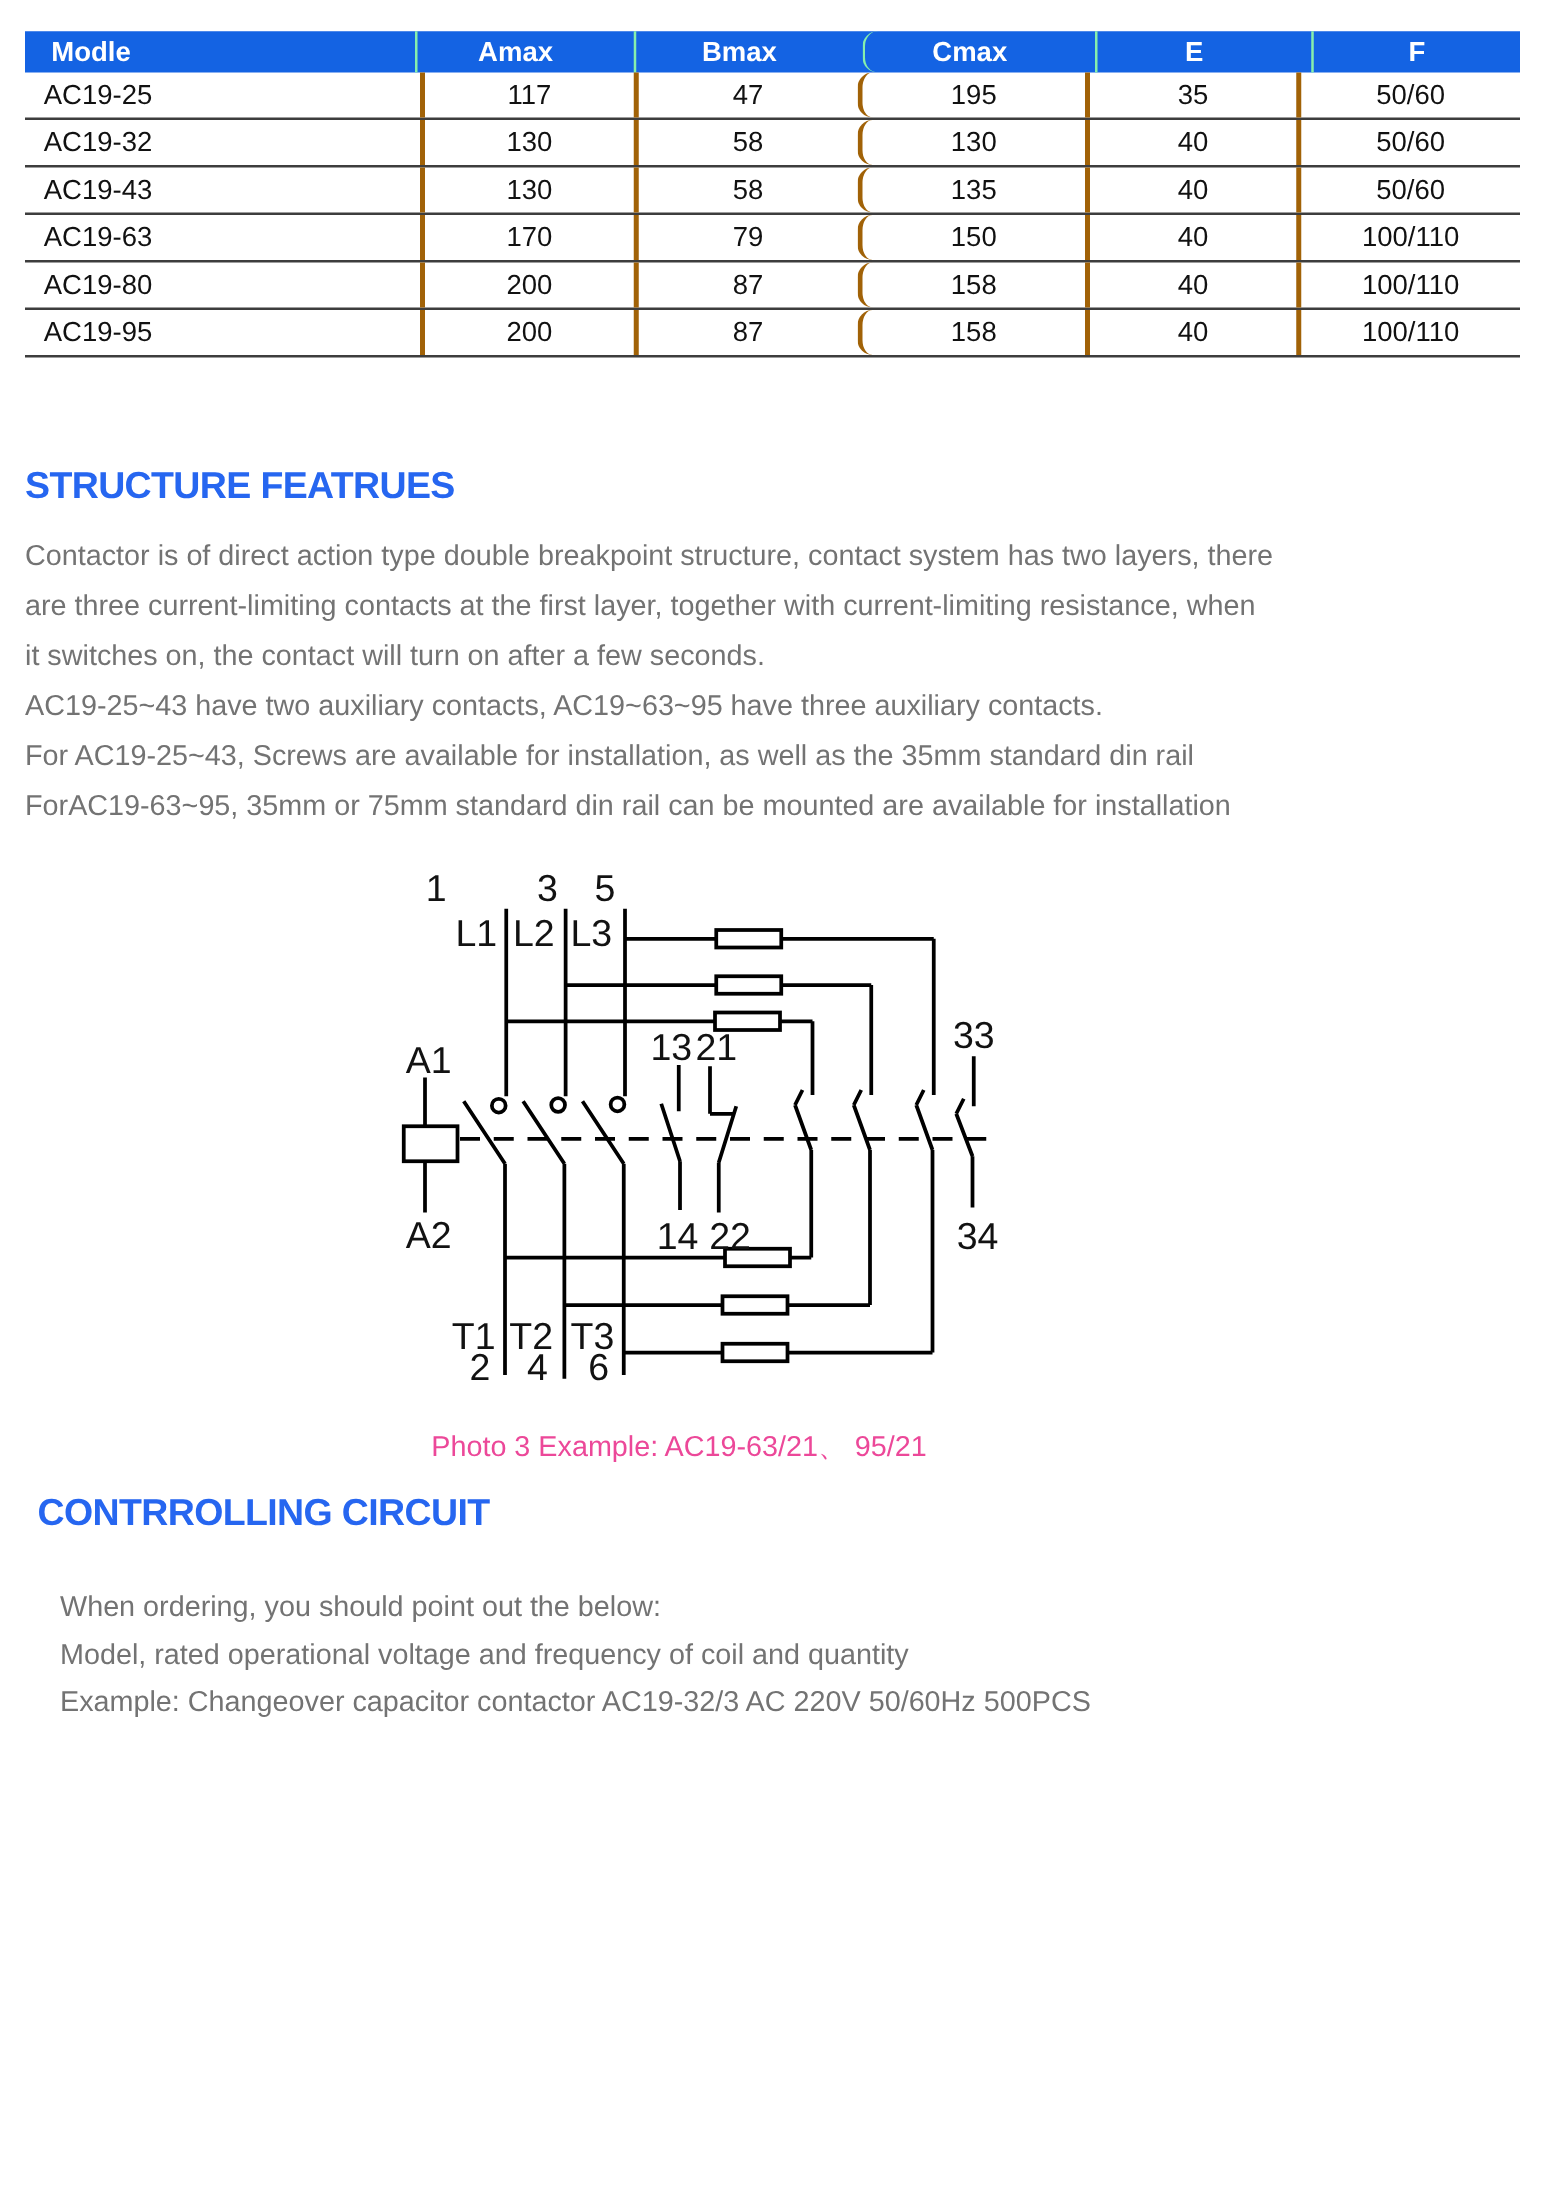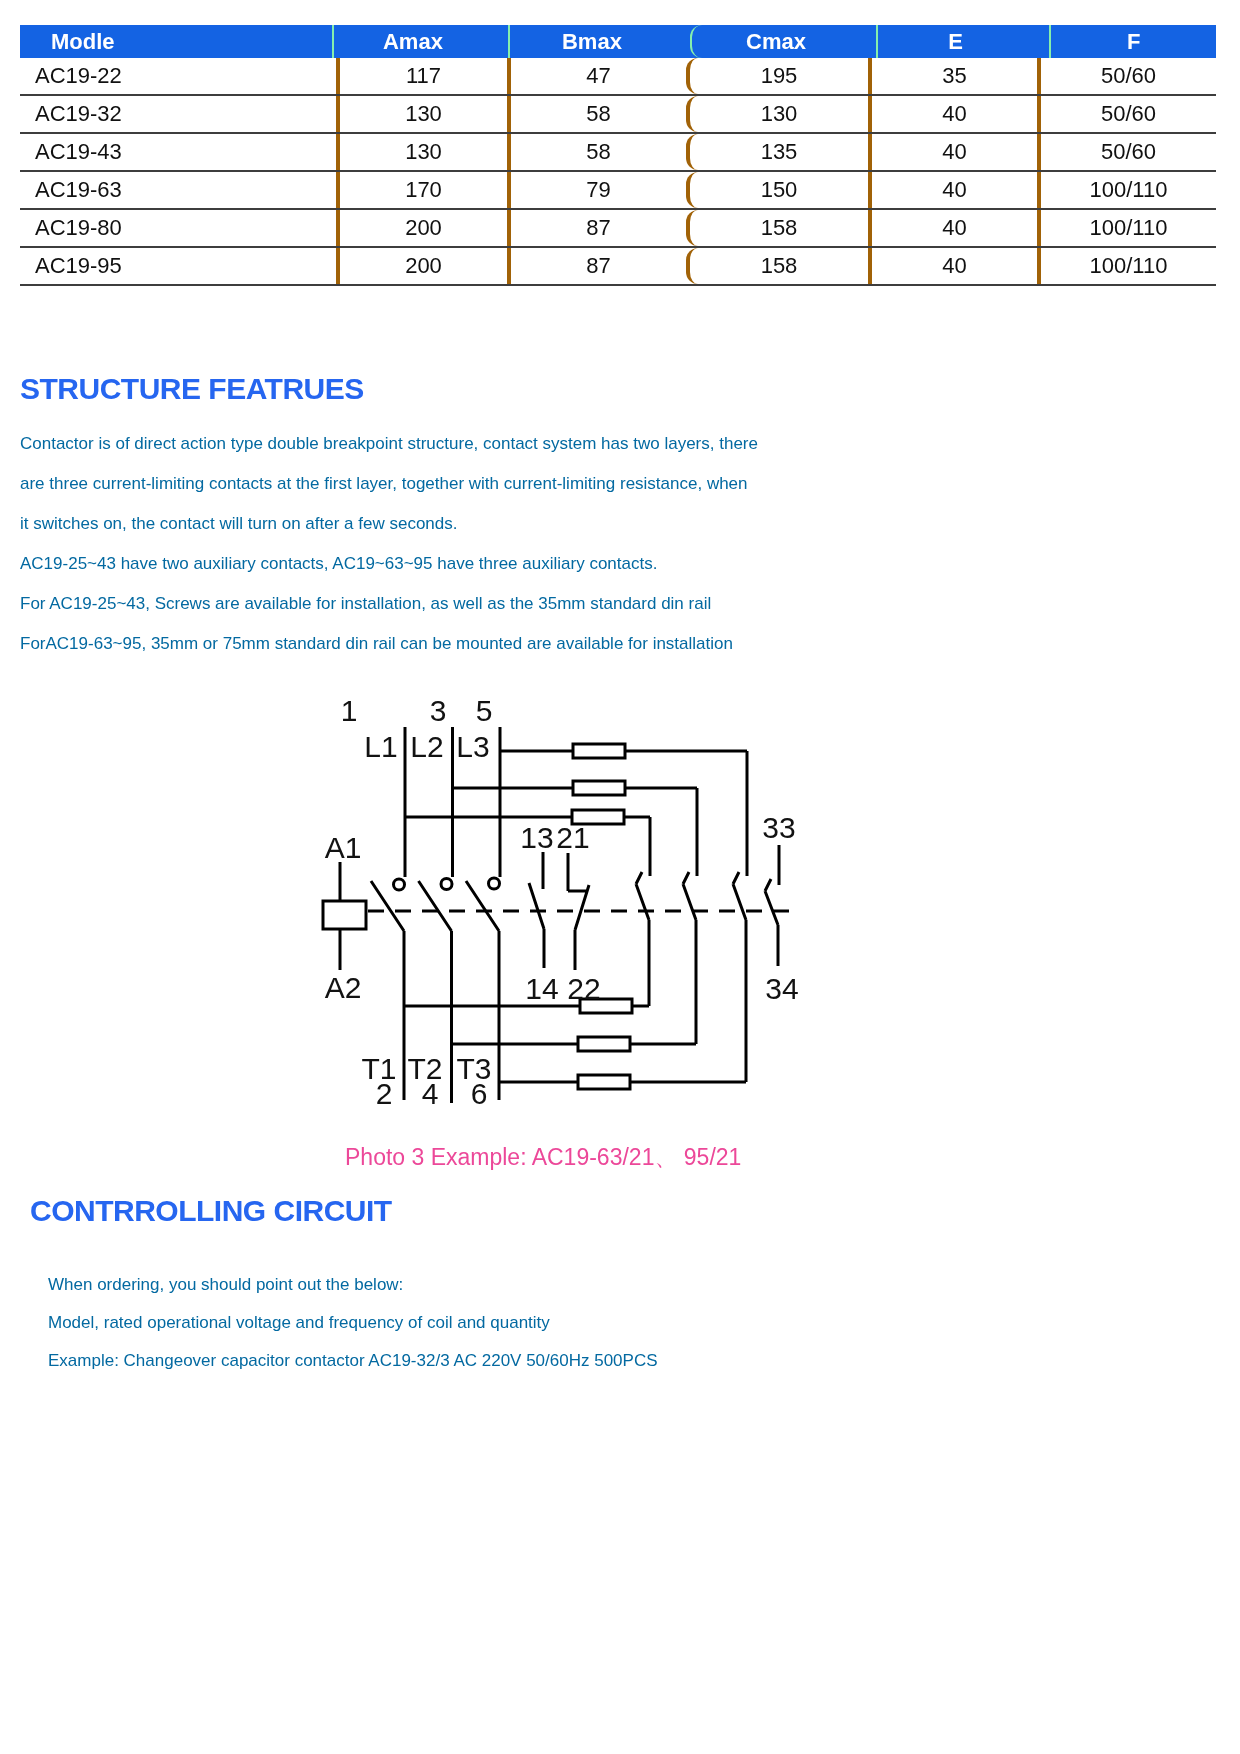--- a/index.html
+++ b/index.html
@@ -12,27 +12,27 @@
   .hrow{display:flex;height:33px;background:#1463E3;}
   .hcell{display:flex;align-items:center;justify-content:center;color:#fff;
          font-size:22px;font-weight:bold;box-sizing:border-box;}
   .hcell + .hcell{border-left:2px solid #86efac;margin-left:16px;}
   .drow{display:flex;height:38px;border-bottom:2px solid #3d3d3d;box-sizing:border-box;}
   .dcell{display:flex;align-items:center;justify-content:center;font-size:22px;
          box-sizing:border-box;color:#111;}
   .dcell + .dcell{border-left:4px solid #a16207;}
   .c0{width:316px;justify-content:flex-start;padding-left:15px;}
   .c1{width:171px;} .c2{width:179px;} .c3{width:182px;border-radius:12px;} .c4{width:169px;} .c5{width:179px;}
-  .hrow .c0{justify-content:flex-start;padding-left:31px;}
+  .hrow .c0{justify-content:flex-start;padding-left:21px;}
   
   .sec-title{position:absolute;font-size:30px;font-weight:bold;color:#2666F0;
              letter-spacing:-0.5px;white-space:nowrap;}
   #title-structure{left:20px;top:372px;}
   #title-controlling{left:30px;top:1194px;}
-  .para{position:absolute;font-size:17px;color:#0369a1;}
+  .para{position:absolute;font-size:23px;color:#737373;}
   .para .pline{white-space:nowrap;}
   #para-structure{left:20px;top:424px;}
   #para-structure .pline{height:40px;line-height:40px;}
   #para-controlling{left:48px;top:1266px;}
   #para-controlling .pline{height:38px;line-height:38px;}
   
   .diagram{position:absolute;left:285px;top:680px;width:530px;height:440px;}
   .diagram path,.diagram rect{stroke:#000;fill:none;stroke-width:3;}
   .diagram rect{fill:#fff;}
   .diagram circle{stroke:#000;fill:#fff;stroke-width:3;}
@@ -47,21 +47,21 @@
   <div class="spec-table">
     <div class="hrow">
       <div class="hcell c0">Modle</div>
       <div class="hcell c1">Amax</div>
       <div class="hcell c2">Bmax</div>
       <div class="hcell c3">Cmax</div>
       <div class="hcell c4">E</div>
       <div class="hcell c5">F</div>
     </div>
     <div class="drow">
-      <div class="dcell c0">AC19-22</div>
+      <div class="dcell c0">AC19-25</div>
       <div class="dcell c1">117</div>
       <div class="dcell c2">47</div>
       <div class="dcell c3">195</div>
       <div class="dcell c4">35</div>
       <div class="dcell c5">50/60</div>
     </div>
     <div class="drow">
       <div class="dcell c0">AC19-32</div>
       <div class="dcell c1">130</div>
       <div class="dcell c2">58</div>

